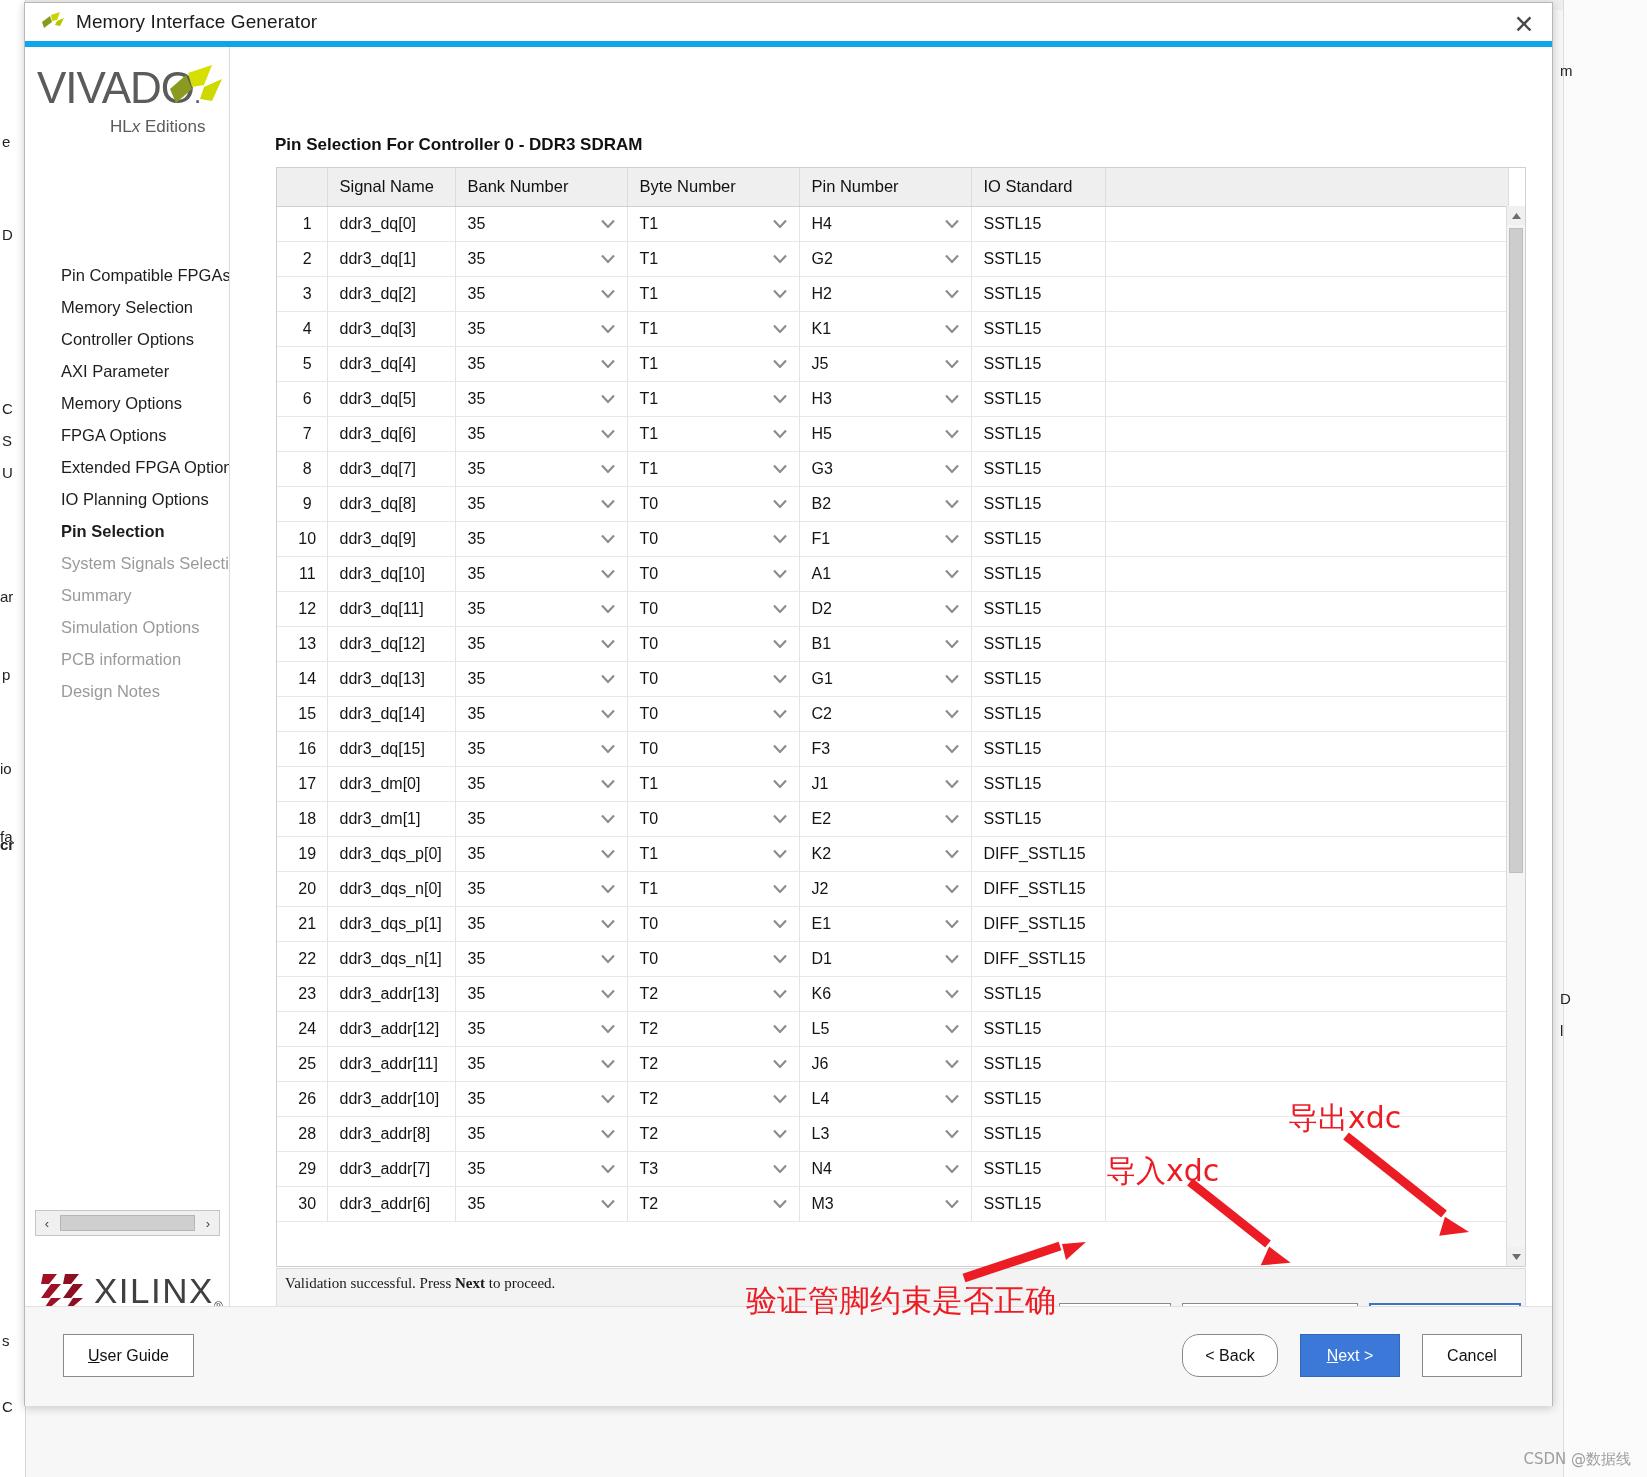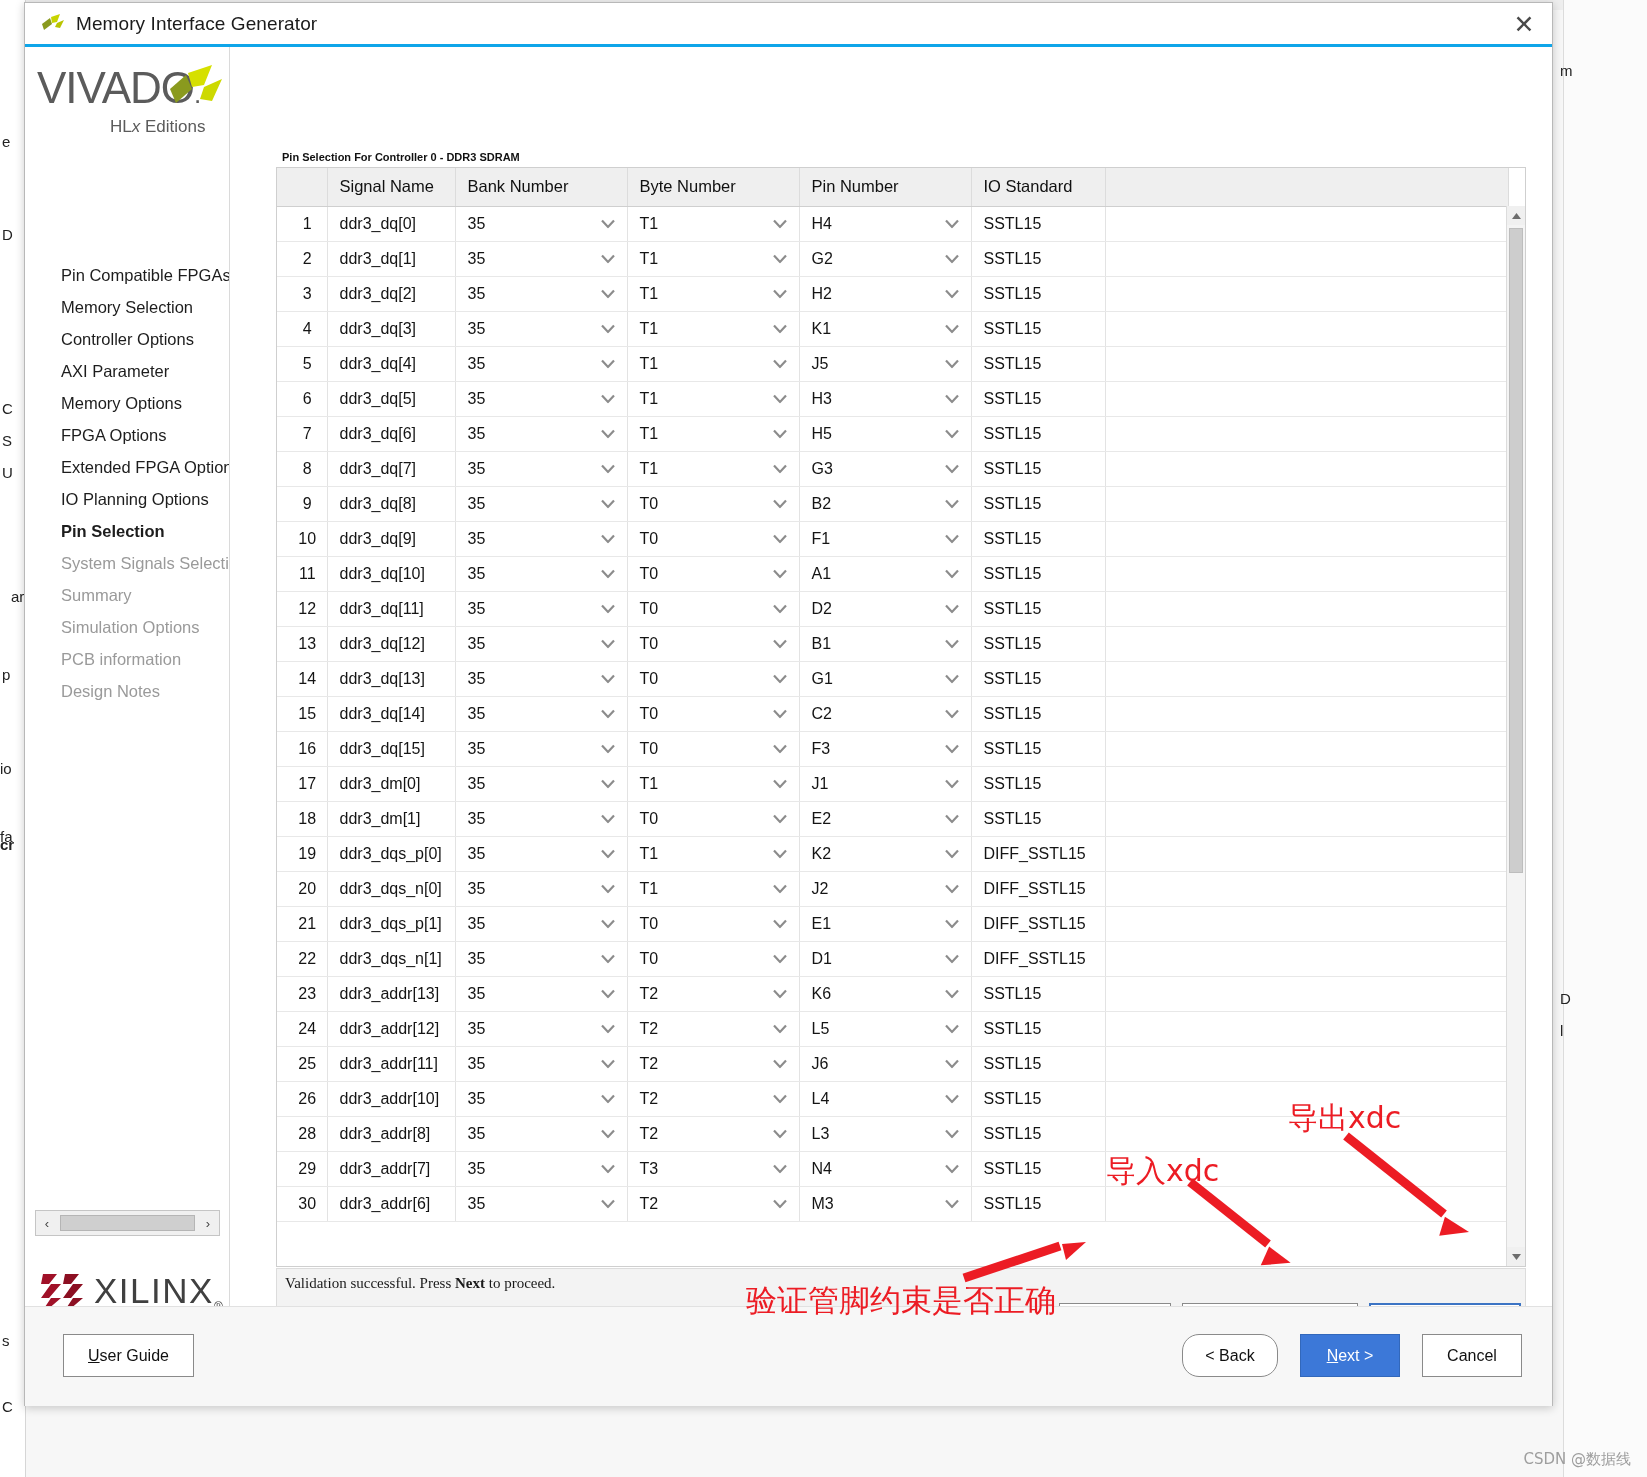--- a/index.html
+++ b/index.html
@@ -22,21 +22,21 @@
   
   .dialog {
     position: absolute; left: 24px; top: 2px;
     width: 1529px; height: 1404px;
     background: #ffffff;
     border: 1px solid #b8b8b8;
     box-shadow: 0 2px 9px rgba(0,0,0,.20);
   }
   .titlebar {
     position: relative; height: 44px; background: #ffffff;
-    border-bottom: 3px solid #0ea5e9;
+    border-bottom: 6px solid #0ea5e9;
     display: flex; align-items: center; padding-left: 17px;
   }
   .title-logo { width: 22px; height: 20px; margin-right: 12px; flex: 0 0 auto; }
   .title-text { font-size: 19px; color: #1b1b1b; letter-spacing: .1px; }
   .title-close {
     position: absolute; right: 0; top: 0; width: 56px; height: 43px;
     display: flex; align-items: center; justify-content: center;
     font-size: 25px; color: #4a4a4a; cursor: pointer; font-weight: 300;
   }
 
@@ -72,21 +72,21 @@
   .nav-scroll .arrow { width: 22px; text-align: center; font-size: 13px; color: #444; }
   .nav-scroll .thumb { flex: 1; height: 16px; margin: 0 2px; background: #cfcfcf; border: 1px solid #b5b5b5; }
 
   .xilinx-box { position: absolute; left: 0; bottom: 76px; width: 204px; height: 76px; background: #fff; display: flex; align-items: center; padding-left: 16px; }
   .xil-mark { width: 44px; height: 44px; margin-right: 9px; }
   .xil-word { font-size: 35px; color: #404040; letter-spacing: 1.5px; font-family: "Liberation Sans", sans-serif; }
   .xil-reg { font-size: 12px; vertical-align: sub; }
 
   
   .main { position: absolute; left: 205px; top: 0; right: 0; height: 1359px; background: #ffffff; }
-  .panel-title { position: absolute; left: 45px; top: 104px; font-size: 11px; font-weight: bold; color: #111; margin-left: 7px; }
+  .panel-title { position: absolute; left: 45px; top: 88px; font-size: 17px; font-weight: bold; color: #111; }
 
   .table-wrap {
     position: absolute; left: 46px; top: 120px; width: 1250px; height: 1100px;
     border: 1px solid #cfcfcf; background: #fff; overflow: hidden;
   }
   table.pintable { border-collapse: collapse; width: 1231px; table-layout: fixed; }
   table.pintable th {
     background: #efefef; border-right: 1px solid #dcdcdc; border-bottom: 1px solid #cfcfcf;
     font-size: 16.5px; font-weight: normal; color: #111; text-align: left;
     height: 38px; padding-left: 12px;
@@ -179,21 +179,21 @@
   <div class="bg-layer"></div>
   <div class="bg-strip"></div>
   <div class="bg-col-left"></div>
   <div class="bg-right-panel"></div>
   <div class="bg-text" style="left:2px; top:133px;">e</div>
   <div class="bg-text" style="left:2px; top:226px;">D</div>
   <div class="bg-text" style="left:2px; top:400px;">C</div>
   <div class="bg-text" style="left:2px; top:432px;">S</div>
   <div class="bg-text" style="left:2px; top:464px;">U</div>
   <div class="bg-text" style="left:2px; top:666px;">p</div>
-  <div class="bg-text" style="left:0px; top:588px;padding-left:11px;">ar</div>
+  <div class="bg-text" style="left:0px; top:588px;">ar</div>
   <div class="bg-text" style="left:0px; top:760px;">io</div>
   <div class="bg-text" style="left:0px; top:828px;">fa</div>
   <div class="bg-text" style="left:0px; top:836px;font-weight:bold;">cr</div>
   <div class="bg-text" style="left:2px; top:1332px;">s</div>
   <div class="bg-text" style="left:2px; top:1398px;">C</div>
   <div class="bg-text" style="left:1560px; top:62px;">m</div>
   <div class="bg-text" style="left:1560px; top:990px;">D</div>
   <div class="bg-text" style="left:1560px; top:1022px;">l</div>
 
   <div class="dialog">

